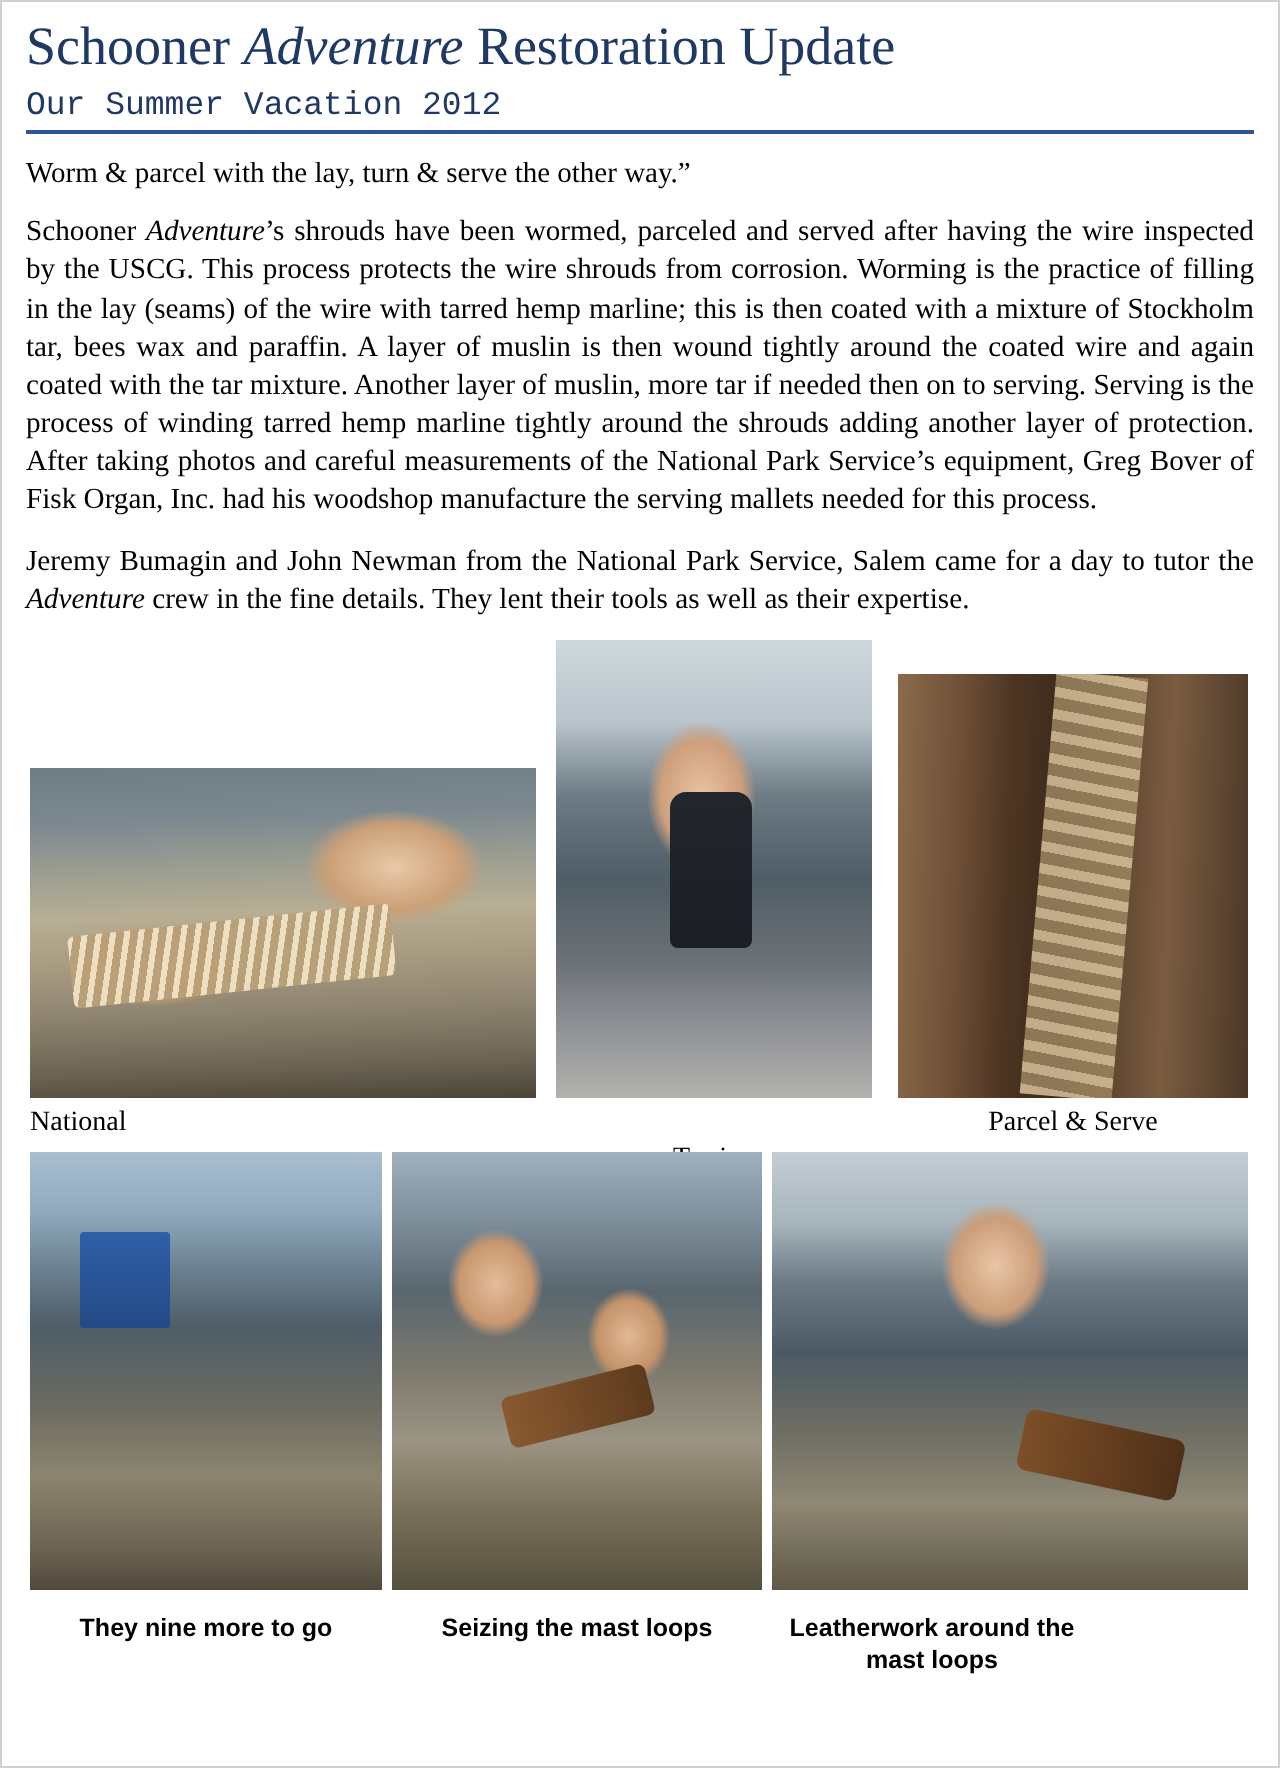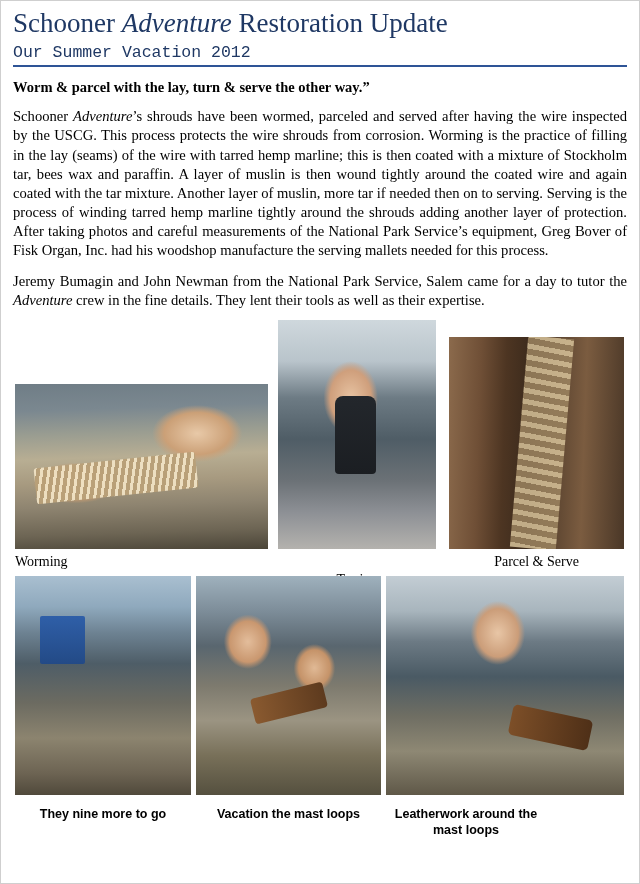--- a/index.html
+++ b/index.html
@@ -48,21 +48,21 @@
   }
   .rule {
     border-bottom: 2px solid #2e5496;
     height: 0;
     margin-bottom: 10px;
   }
 
   
   .lead {
     font-size: 14.5px;
-    font-weight: bold;
+    font-weight: normal;
     margin: 12px 0 9px 0;
     line-height: 1.15;
   }
   .para {
     font-size: 14.6px;
     line-height: 1.31;
     text-align: justify;
     margin: 12px 0 10px 0;
   }
   .para .ital {
@@ -208,33 +208,33 @@
   </div>
 
   <div class="lead">Worm &amp; parcel with the lay, turn &amp; serve the other way.”</div>
 
   <p class="para"><span> Schooner </span><span class="ital">Adventure</span><span>’s shrouds have been wormed, parceled and served after having the wire inspected by the USCG. This process protects the wire shrouds from corrosion. Worming is the practice of filling in the lay (seams) of the wire with tarred hemp marline; this is then coated with a mixture of Stockholm tar, bees wax and paraffin. A layer of muslin is then wound tightly around the coated wire and again coated with the tar mixture. Another layer of muslin, more tar if needed then on to serving. Serving is the process of winding tarred hemp marline tightly around the shrouds adding another layer of protection. After taking photos and careful measurements of the National Park Service’s equipment, Greg Bover of Fisk Organ, Inc. had his woodshop manufacture the serving mallets needed for this process.</span></p>
 
   <p class="para"><span>Jeremy Bumagin and John Newman from the National Park Service, Salem came for a day to tutor the </span><span class="ital">Adventure</span><span> crew in the fine details. They lent their tools as well as their expertise.</span></p>
 
   <div class="photo-row" style="height: 250px;">
     <div class="photo ph-worming" style="left: 2px; top: 64px; width: 253px; height: 165px;"></div>
-    <div class="caption" style="left: 2px; top: 234px; width: 90px; text-align: left;">Worming</div>
+    <div class="caption" style="left: 2px; top: 234px; width: 90px; text-align: left;">National</div>
 
     <div class="photo ph-tarring" style="left: 265px; top: 0px; width: 158px; height: 229px;"></div>
     <div class="caption" style="left: 265px; top: 252px; width: 158px;">Tarring</div>
 
     <div class="photo ph-parcel" style="left: 436px; top: 17px; width: 175px; height: 212px;"></div>
     <div class="caption" style="left: 436px; top: 234px; width: 175px;">Parcel &amp; Serve</div>
   </div>
 
   <div class="photo-row" style="height: 280px; margin-top: 6px;">
     <div class="photo ph-nine" style="left: 2px; top: 0px; width: 176px; height: 219px;"></div>
     <div class="caption sans" style="left: 2px; top: 231px; width: 176px;">They nine more to go</div>
 
     <div class="photo ph-seizing" style="left: 183px; top: 0px; width: 185px; height: 219px;"></div>
-    <div class="caption sans" style="left: 183px; top: 231px; width: 185px;">Vacation the mast loops</div>
+    <div class="caption sans" style="left: 183px; top: 231px; width: 185px;">Seizing the mast loops</div>
 
     <div class="photo ph-leather" style="left: 373px; top: 0px; width: 238px; height: 219px;"></div>
     <div class="caption sans" style="left: 373px; top: 231px; width: 160px;">Leatherwork around the mast loops</div>
   </div>
 
 </div>
 
 </body></html>

